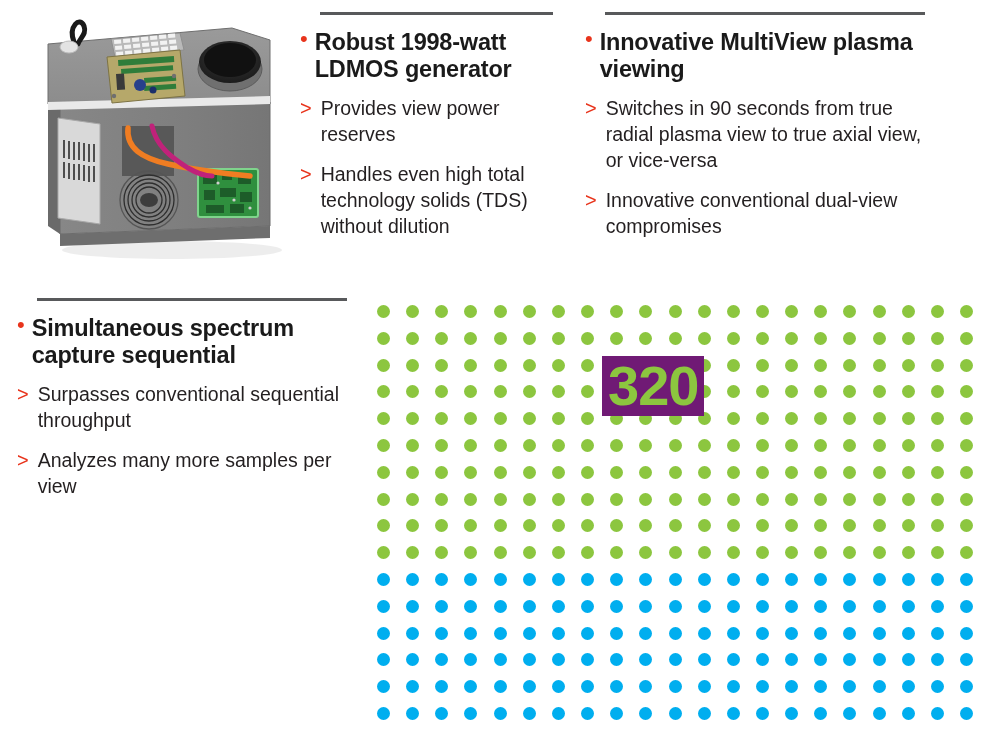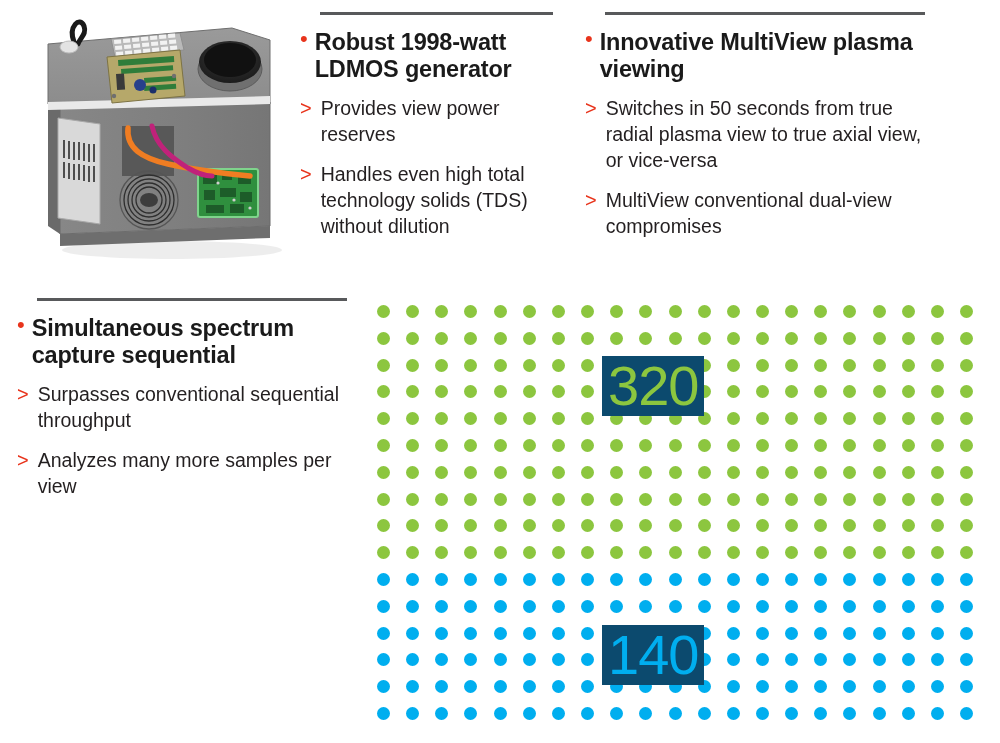--- a/index.html
+++ b/index.html
@@ -50,23 +50,23 @@
   #dot-grid{
     position:absolute;left:365px;top:293px;
     width:614px;height:438px;
   }
   .dot{
     position:absolute;width:13px;height:13px;border-radius:50%;
   }
   .dot.g{background:#8CC63F;}
   .dot.b{background:#00AEEF;}
   .grid-label{
-    position:absolute;font-weight:normal;
+    position:absolute;font-weight:bold;
     letter-spacing:-1px;line-height:1;
-    background:#0c4a6e;
+    background:#701a75;
     padding:2px 6px;
   }
   #label-320{
     left:237px;top:63px;font-size:56px;color:#8CC63F;
   }
   #label-140{
     left:237px;top:332px;font-size:56px;color:#00AEEF;
   }
 
   
@@ -232,25 +232,25 @@
 
 <div class="block" id="col-multiview">
   <div class="rule"></div>
   <div class="heading-row">
     <span class="bullet">•</span>
     <span class="heading">Innovative MultiView plasma viewing</span>
   </div>
   <div class="sublist">
     <div class="subitem">
       <span class="chev">&gt;</span>
-      <span class="subtext">Switches in 50 seconds from true radial plasma view to true axial view, or vice-versa</span>
+      <span class="subtext">Switches in 90 seconds from true radial plasma view to true axial view, or vice-versa</span>
     </div>
     <div class="subitem">
       <span class="chev">&gt;</span>
-      <span class="subtext">MultiView conventional dual-view compromises</span>
+      <span class="subtext">Innovative conventional dual-view compromises</span>
     </div>
   </div>
 </div>
 
 <div class="block" id="col-spectrum">
   <div class="rule"></div>
   <div class="heading-row">
     <span class="bullet">•</span>
     <span class="heading">Simultaneous spectrum capture sequential</span>
   </div>
@@ -599,14 +599,13 @@
       <div class="dot b" style="left: 390.95px; top: 414px;"></div>
       <div class="dot b" style="left: 420.1px; top: 414px;"></div>
       <div class="dot b" style="left: 449.25px; top: 414px;"></div>
       <div class="dot b" style="left: 478.4px; top: 414px;"></div>
       <div class="dot b" style="left: 507.55px; top: 414px;"></div>
       <div class="dot b" style="left: 536.7px; top: 414px;"></div>
       <div class="dot b" style="left: 565.85px; top: 414px;"></div>
       <div class="dot b" style="left: 595px; top: 414px;"></div>
     </div>
   <div class="grid-label" id="label-320">320</div>
-  <div class="grid-label" id="label-140">140</div>
 </div>
 
 </body></html>

